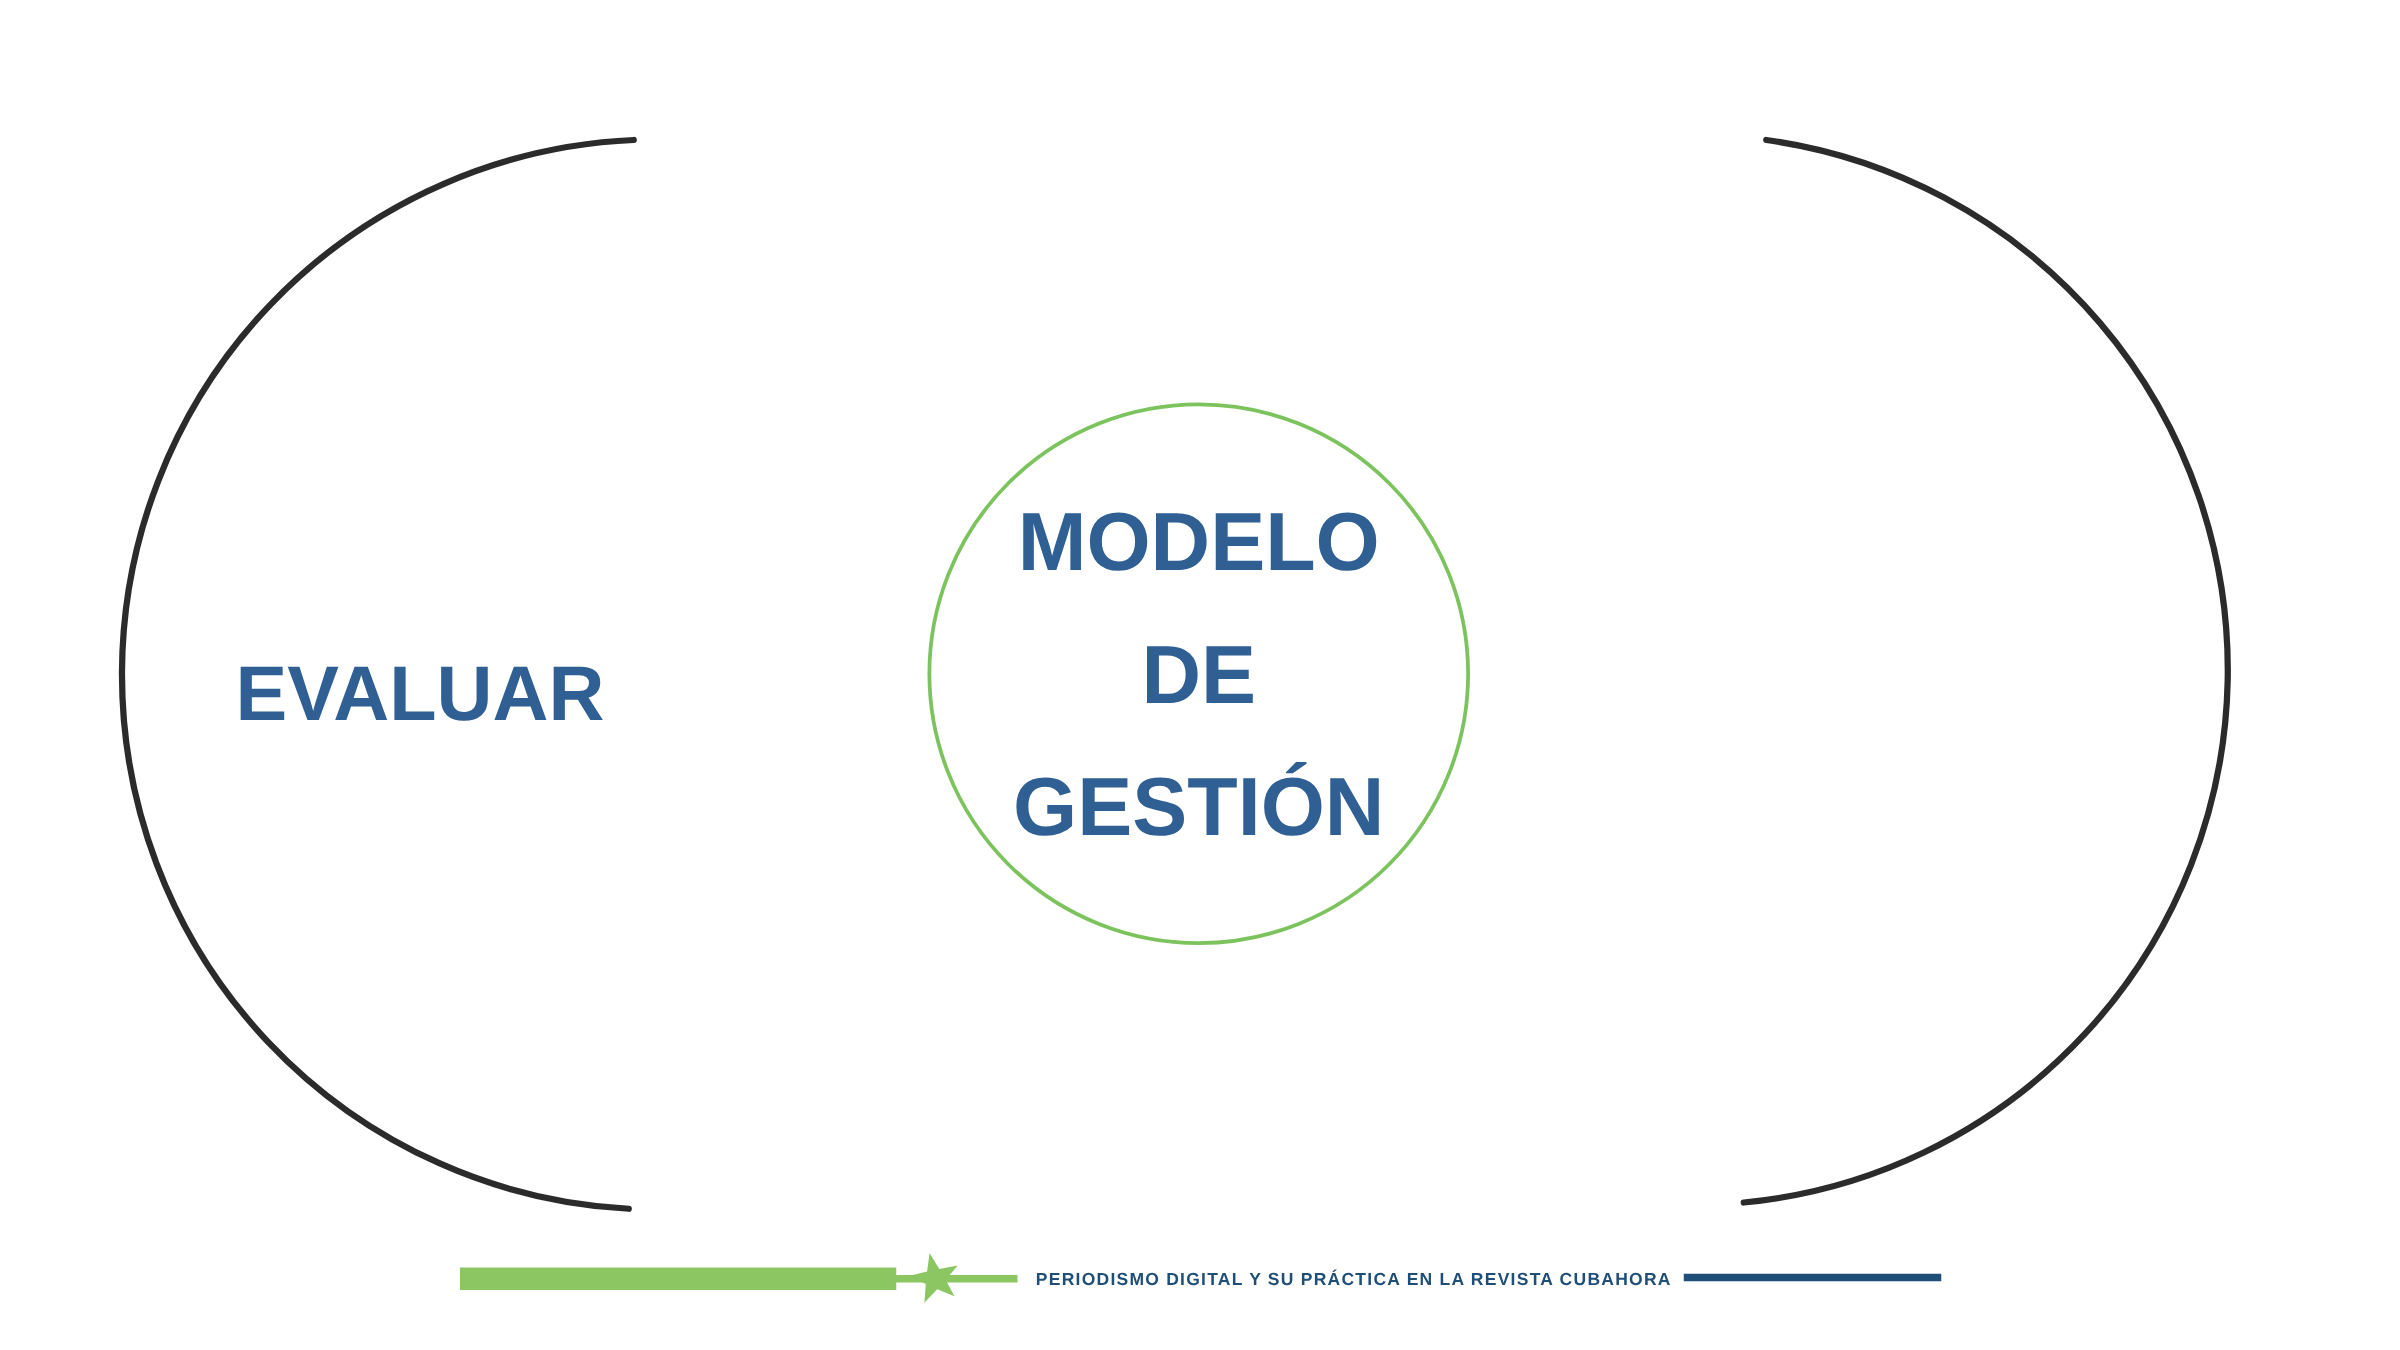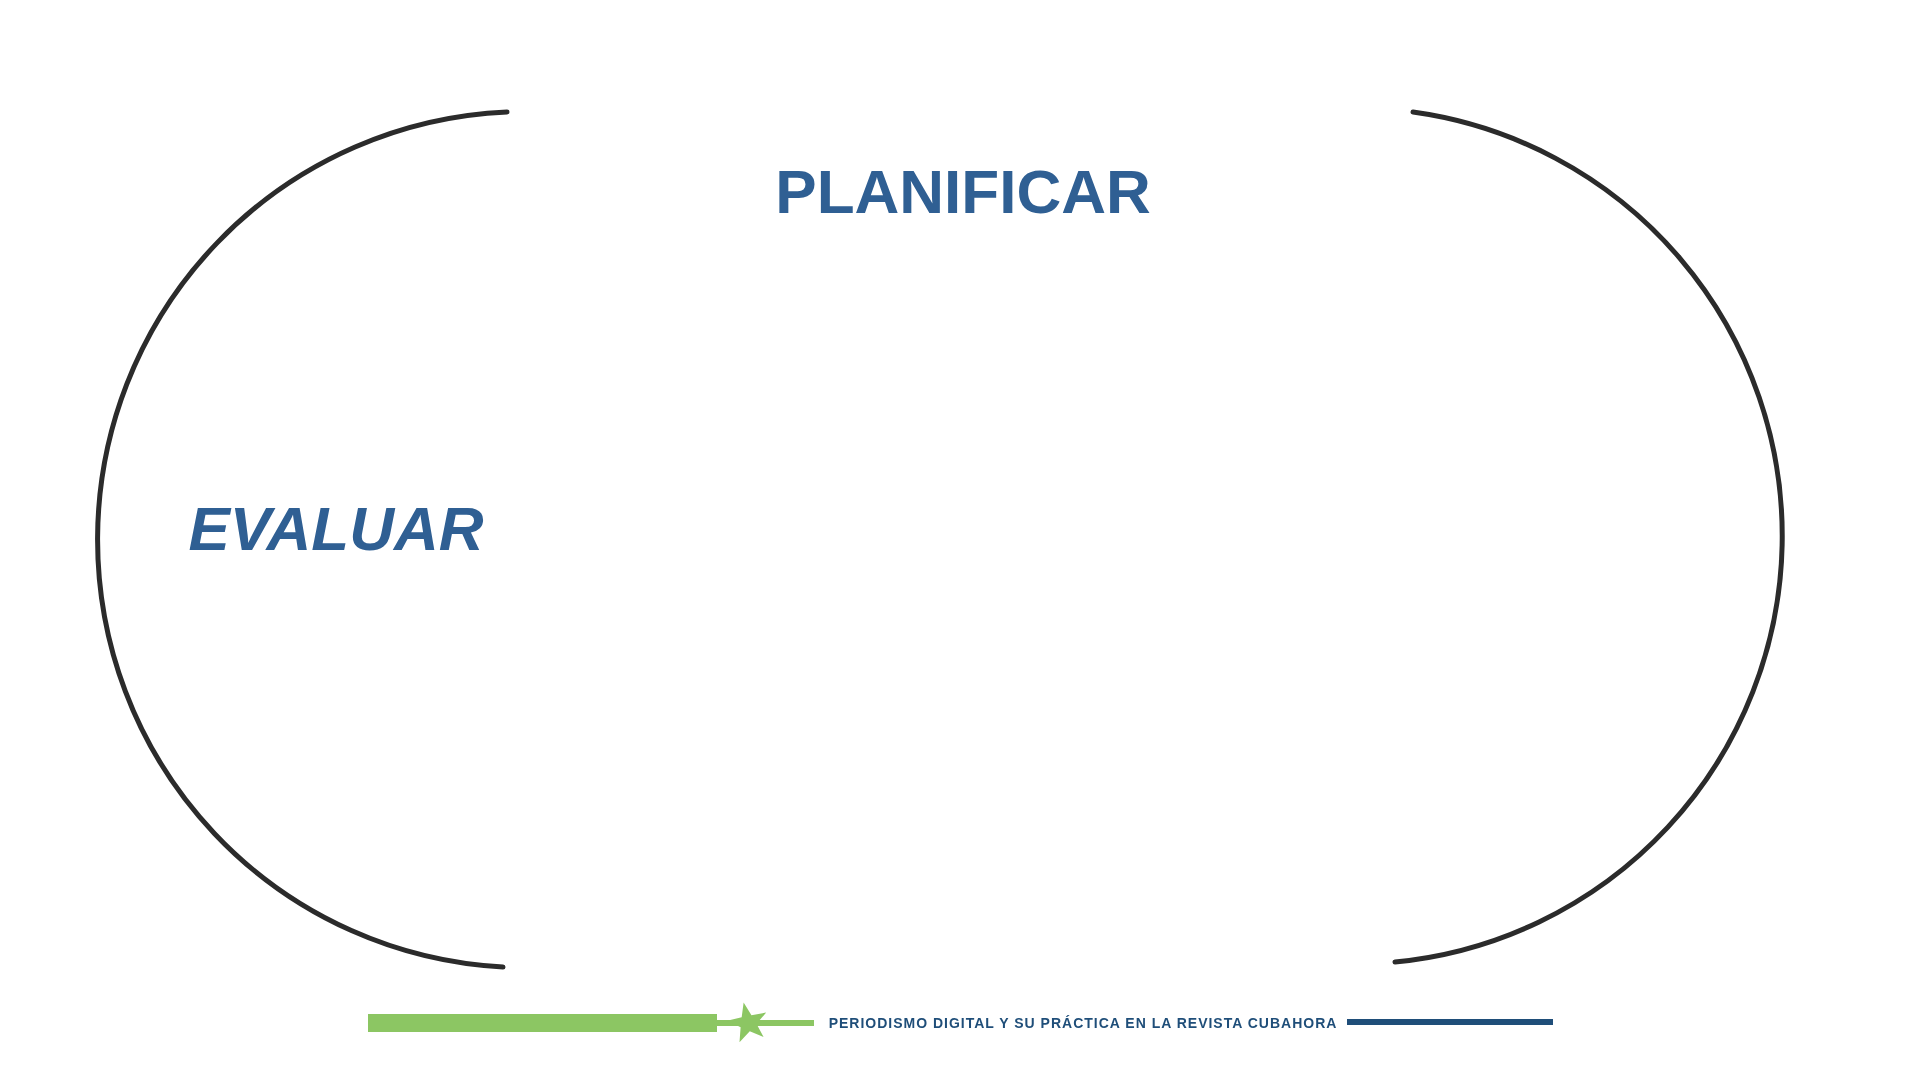--- a/index.html
+++ b/index.html
@@ -27,21 +27,21 @@
     display: flex;
     align-items: center;
     justify-content: center;
     color: #2F5F93;
     font-weight: bold;
     font-size: 62px;
     letter-spacing: 0px;
     white-space: nowrap;
   }
   .label-top    { left: 663px; top: 156px; width: 600px; height: 70px; }
-  .label-left   { left:  86px; top: 493px; width: 500px; height: 70px; font-style: italic; }
+  .label-left   { left:  86px; top: 520px; width: 500px; height: 70px; }
   .label-right  { left: 1302px; top: 505px; width: 500px; height: 70px; }
   .label-bottom { left: 672px; top: 860px; width: 600px; height: 70px; }
 
   .center-circle {
     position: absolute;
     left: 742px; top: 322px;
     width: 434px; height: 434px;
     border: 3px solid #7CC35E;
     border-radius: 50%;
     box-sizing: border-box;
@@ -99,26 +99,30 @@
 </head>
 <body>
 
 <div class="stage">
 
   <svg class="arcs-svg" viewBox="0 0 1920 1080" xmlns="http://www.w3.org/2000/svg">
     <path d="M 507 112 A 428 428 0 0 0 503 967" fill="none" stroke="#2B2B2B" stroke-width="5" stroke-linecap="round"></path>
     <path d="M 1413 112 A 428 428 0 0 1 1395 962" fill="none" stroke="#2B2B2B" stroke-width="5" stroke-linecap="round"></path>
   </svg>
 
-  <div class="cycle-label label-top">PLANIFICAR</div>
 
 
 
   <div class="cycle-label label-left">EVALUAR</div>
 
+  <div class="center-circle">
+    <div class="center-line">MODELO</div>
+    <div class="center-line">DE</div>
+    <div class="center-line">GESTIÓN</div>
+  </div>
 
   <div class="footer-green-bar"></div>
   <div class="footer-green-line"></div>
 
   <svg class="footer-star-svg" viewBox="0 0 60 56" xmlns="http://www.w3.org/2000/svg">
     <polygon points="0,-21 5,-6.9 20,-6.5 8.1,2.6 12.3,17 0,8.5 -12.3,17 -8.1,2.6 -20,-6.5 -5,-6.9" transform="translate(30,28) rotate(-12)" fill="#8CC663"></polygon>
   </svg>
 
   <div class="footer-caption">PERIODISMO DIGITAL Y SU PRÁCTICA EN LA REVISTA CUBAHORA</div>
 

